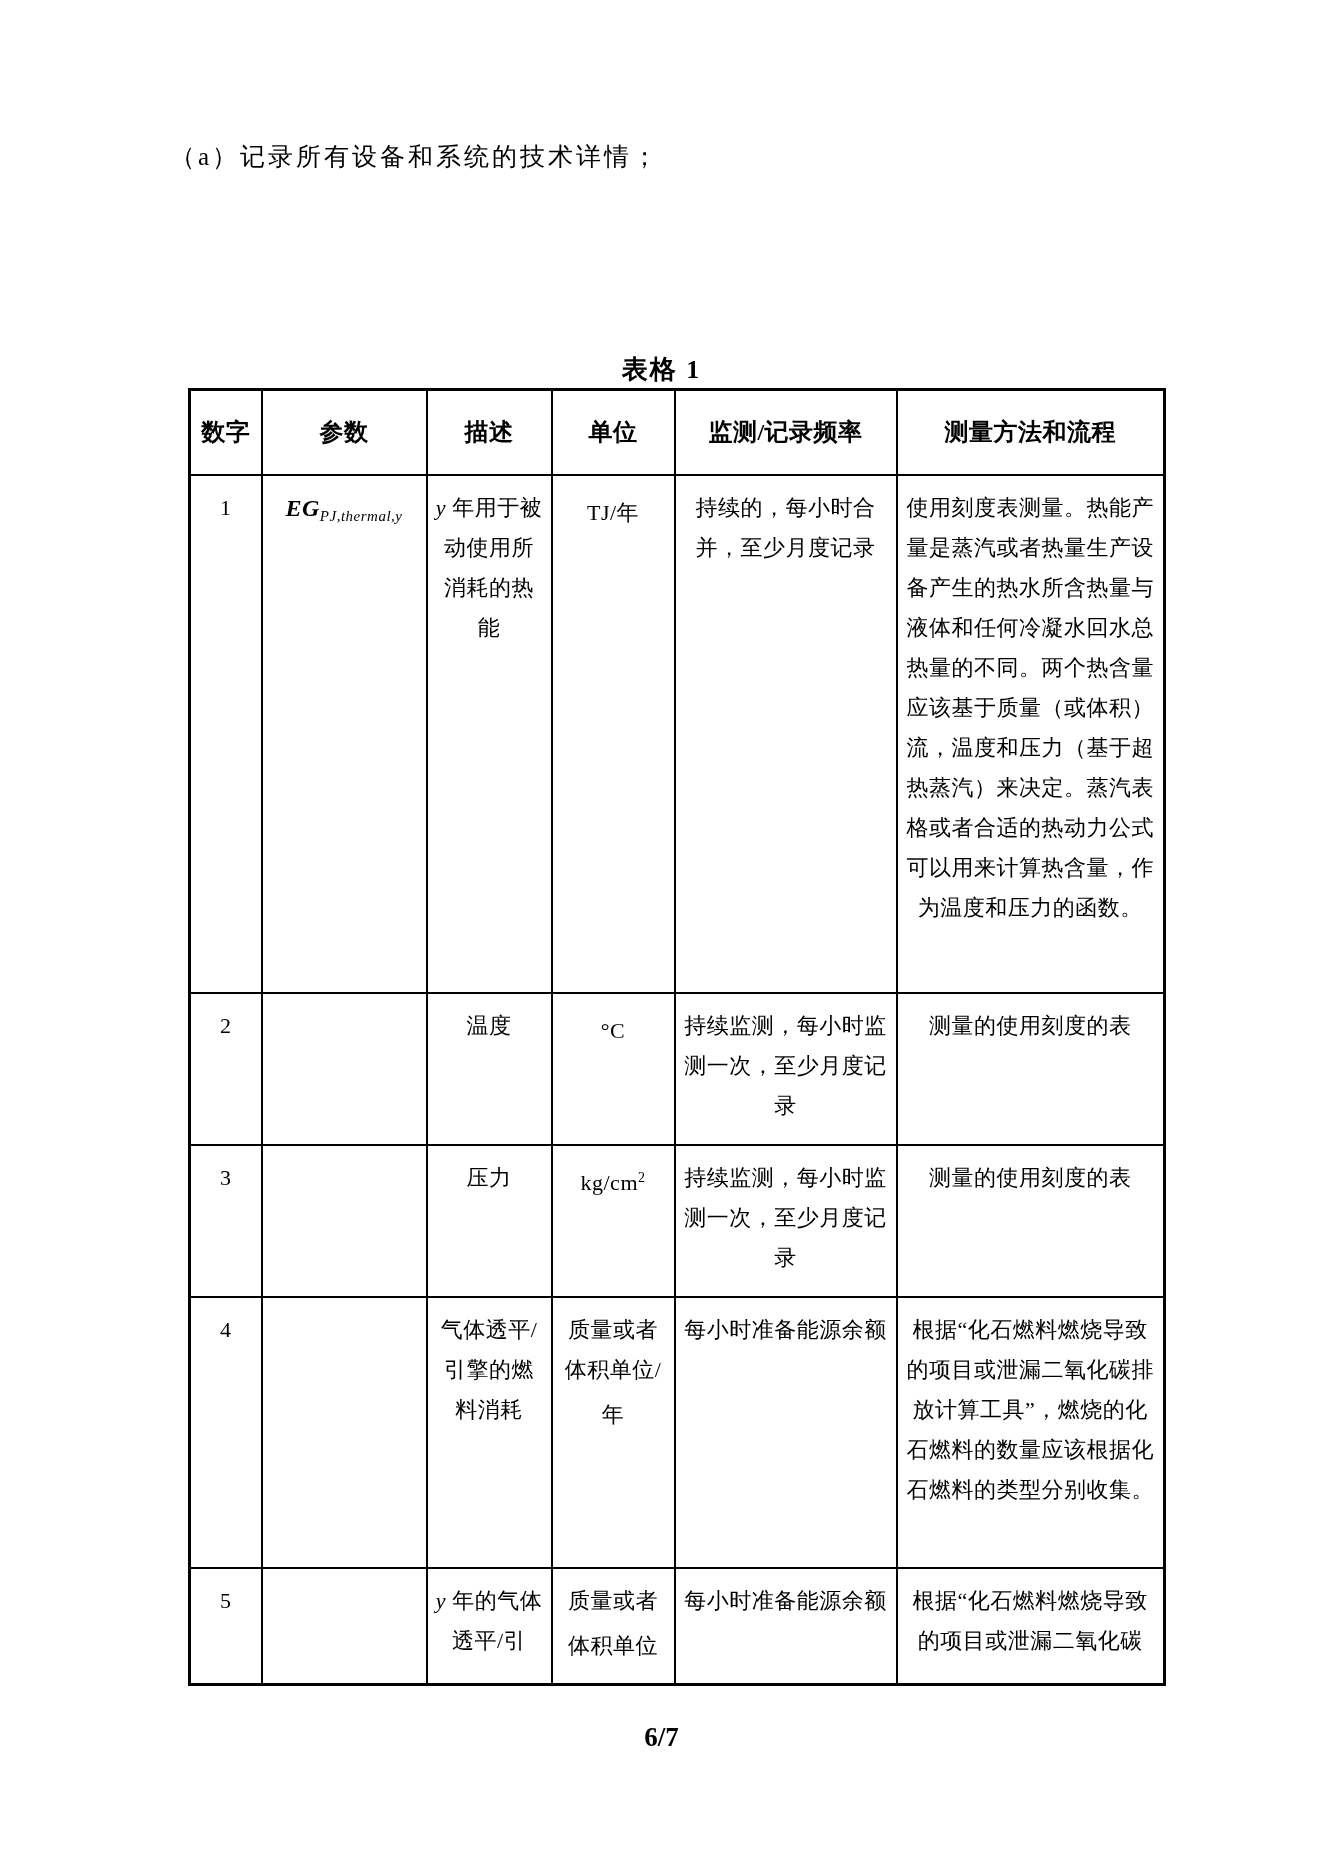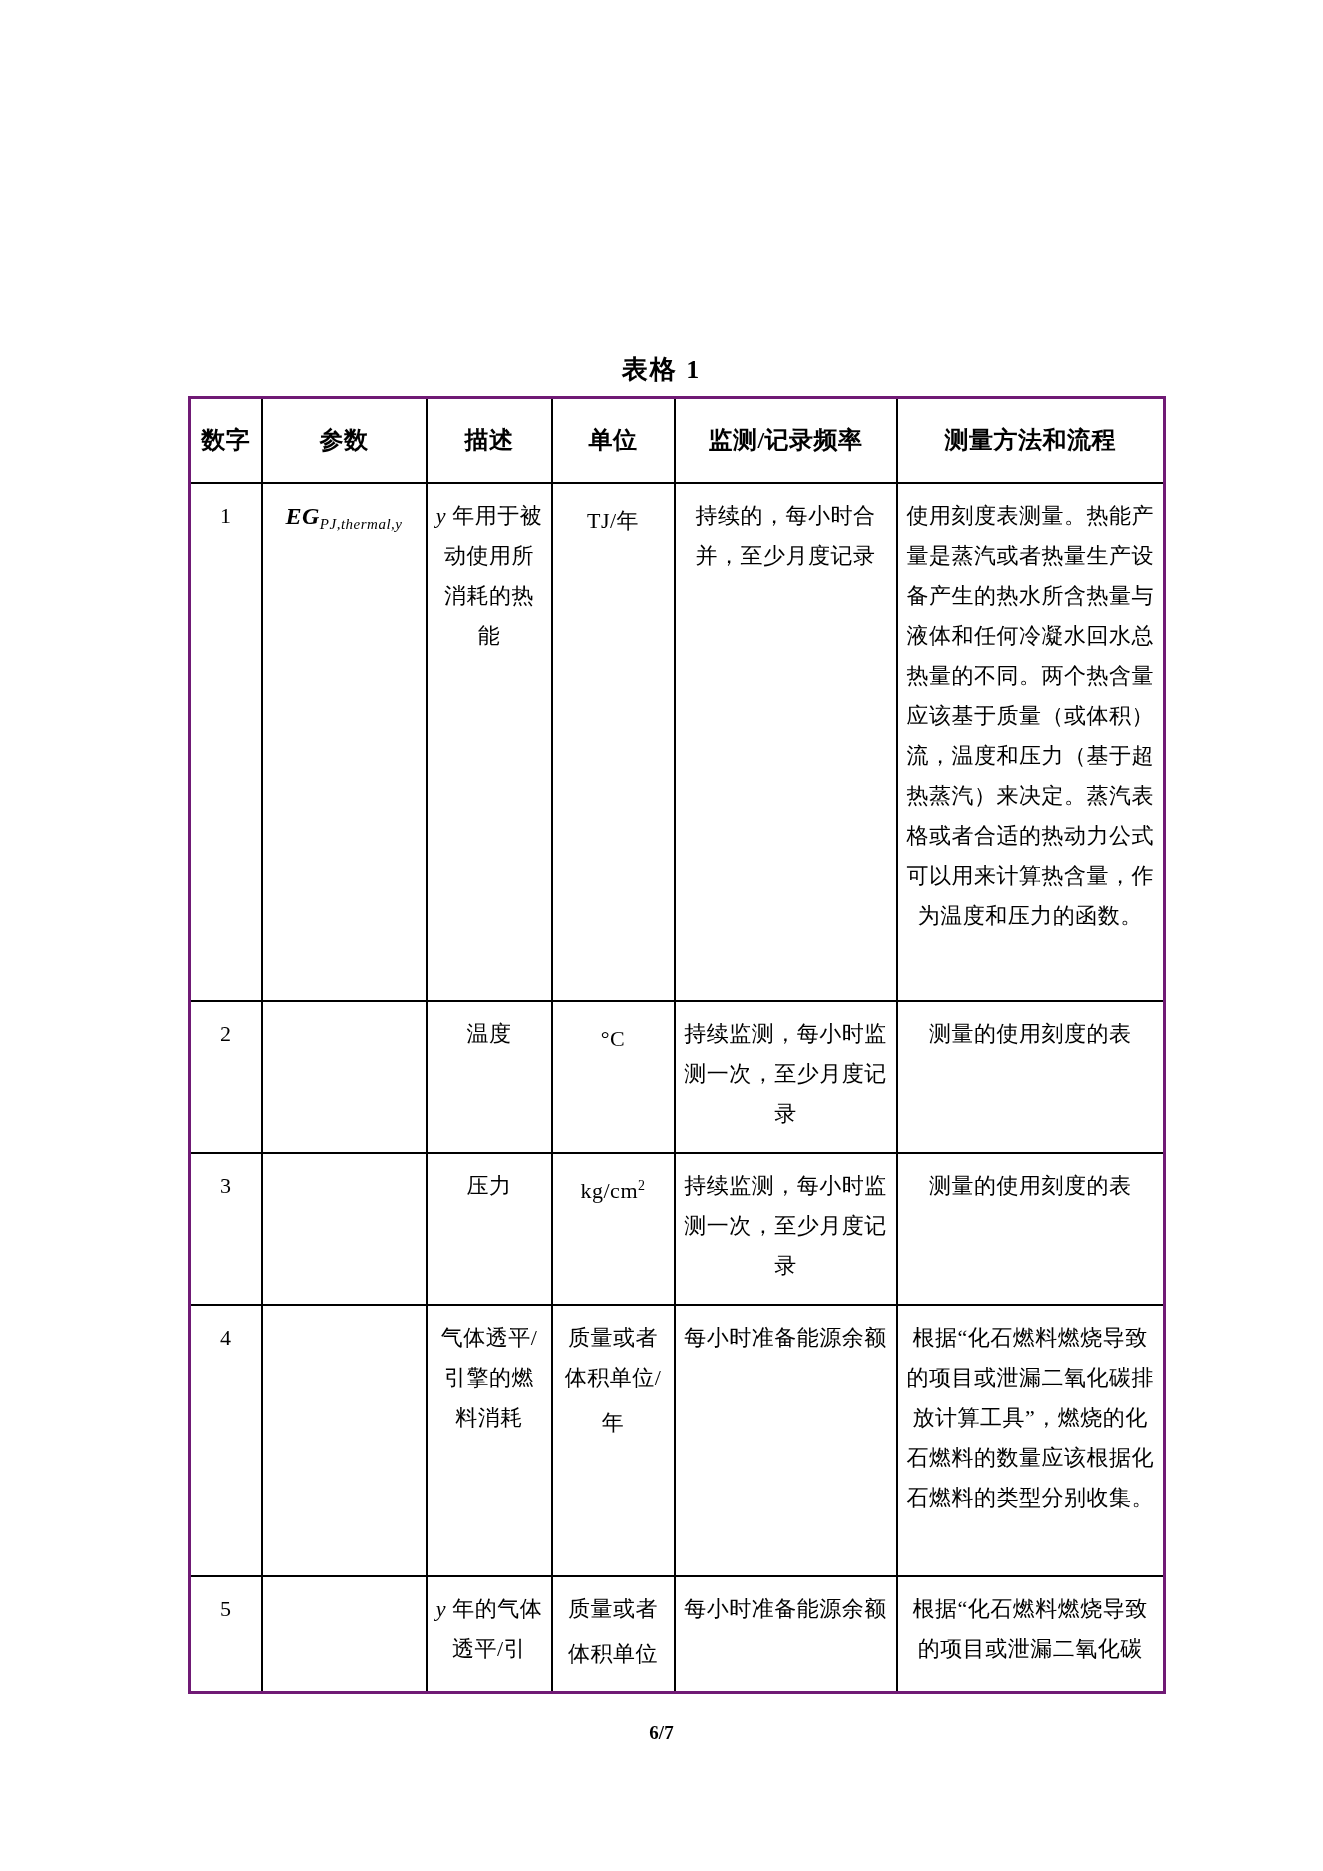--- a/index.html
+++ b/index.html
@@ -34,25 +34,25 @@
     top: 352px;
     width: 1323px;
     text-align: center;
     font-size: 26px;
     font-weight: bold;
     letter-spacing: 2px;
   }
   table.monitoring {
     position: absolute;
     left: 188px;
-    top: 396px;
+    top: 388px;
     width: 975px;
     border-collapse: collapse;
     table-layout: fixed;
-    border: 3px solid #701a75;
+    border: 3px solid #000000;
   }
   table.monitoring th, table.monitoring td {
     border: 2px solid #000000;
     text-align: center;
     font-size: 22px;
     letter-spacing: 0.5px;
     color: #000000;
   }
   table.monitoring th {
     font-weight: bold;
@@ -88,29 +88,30 @@
     font-size: 15px;
     vertical-align: sub;
   }
   sup.unit-sup { font-size: 14px; }
   .footer-page {
     position: absolute;
     left: 0;
     top: 1722px;
     width: 1323px;
     text-align: center;
-    font-size: 19px;
+    font-size: 27px;
     font-weight: bold;
   }
 </style>
 </head>
 <body>
 
 <div class="page">
 
+  <div class="para para-a">（a）记录所有设备和系统的技术详情；</div>
 
   <div class="table-title">表格 1</div>
 
   <table class="monitoring">
     <colgroup>
       <col style="width:72px">
       <col style="width:165px">
       <col style="width:125px">
       <col style="width:123px">
       <col style="width:222px">

